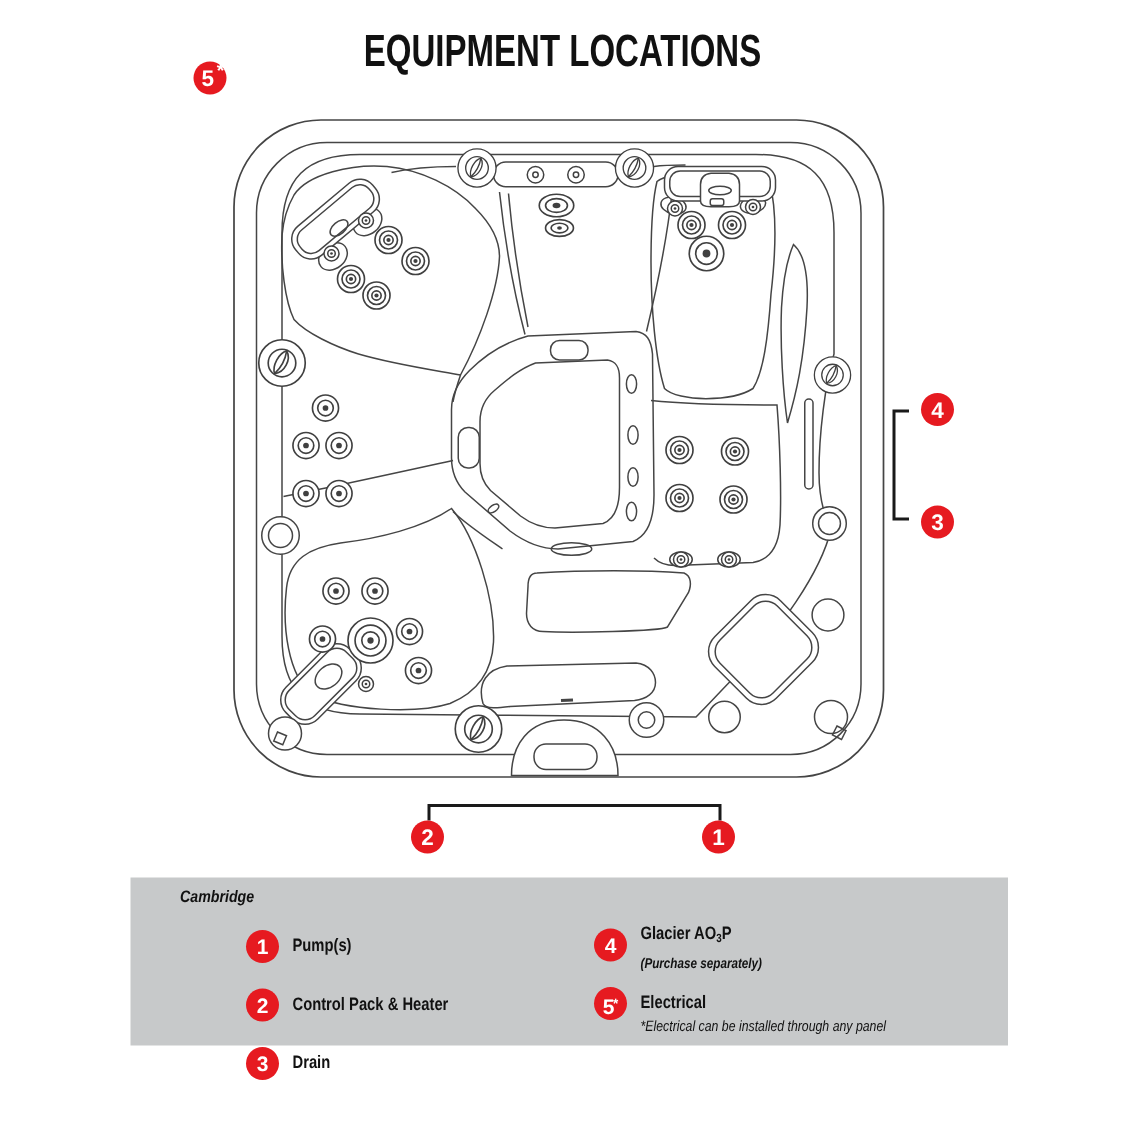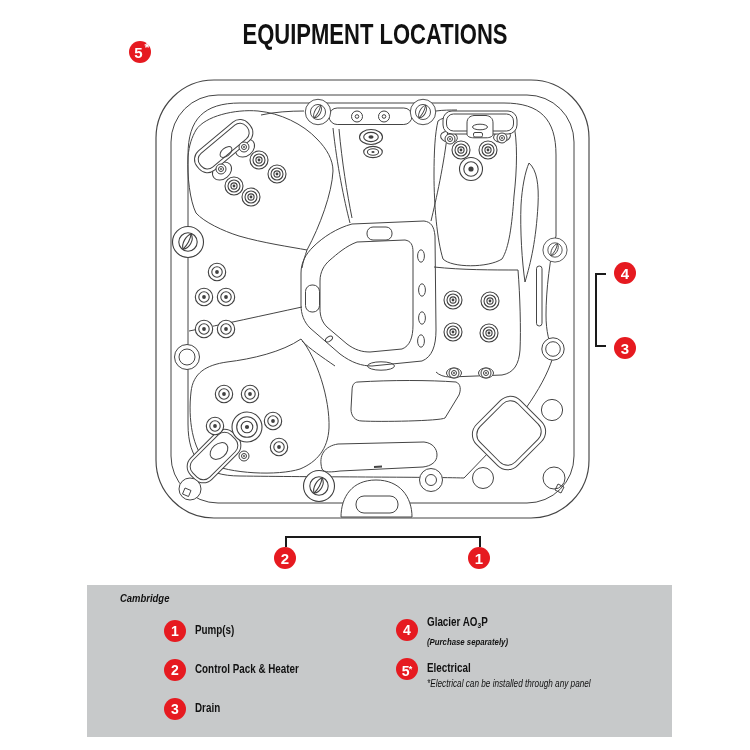--- a/index.html
+++ b/index.html
@@ -1,16 +1,16 @@
 <!DOCTYPE html>
 <html><head><meta charset="utf-8"><style>
 html,body{margin:0;padding:0;width:750px;height:750px;background:#fff;font-family:"Liberation Sans",sans-serif;}
 .wrap{position:relative;width:750px;height:750px;overflow:hidden}
 svg.main{position:absolute;left:0;top:0}
-.legend{position:absolute;left:87px;top:585px;width:585px;height:152px;background:#c7c9ca}
+.legend{position:absolute;left:87px;top:585px;width:585px;height:112px;background:#c7c9ca}
 .cam{position:absolute;left:33px;top:7px;font-size:11px;font-weight:bold;font-style:italic;color:#111;transform:scaleX(.86);transform-origin:0 0;white-space:nowrap}
 .dot{position:absolute;width:22px;height:22px;border-radius:50%;background:#e61a20;color:#fff;font-weight:bold;font-size:14px;text-align:center;line-height:22px}
 .dot sup{font-size:9px;vertical-align:4px;margin-left:-1px}
 .lbl{position:absolute;font-weight:bold;font-size:12px;line-height:14.5px;color:#111;transform:scaleX(.82);transform-origin:0 0;white-space:nowrap}
 .sub{font-weight:bold;font-style:italic;font-size:9.5px}
 .sub2{font-weight:normal;font-style:italic;font-size:10px}
 </style></head><body>
 <div class="wrap">
 <svg class="main" width="750" height="750" viewBox="0 0 750 750">
 <defs>

